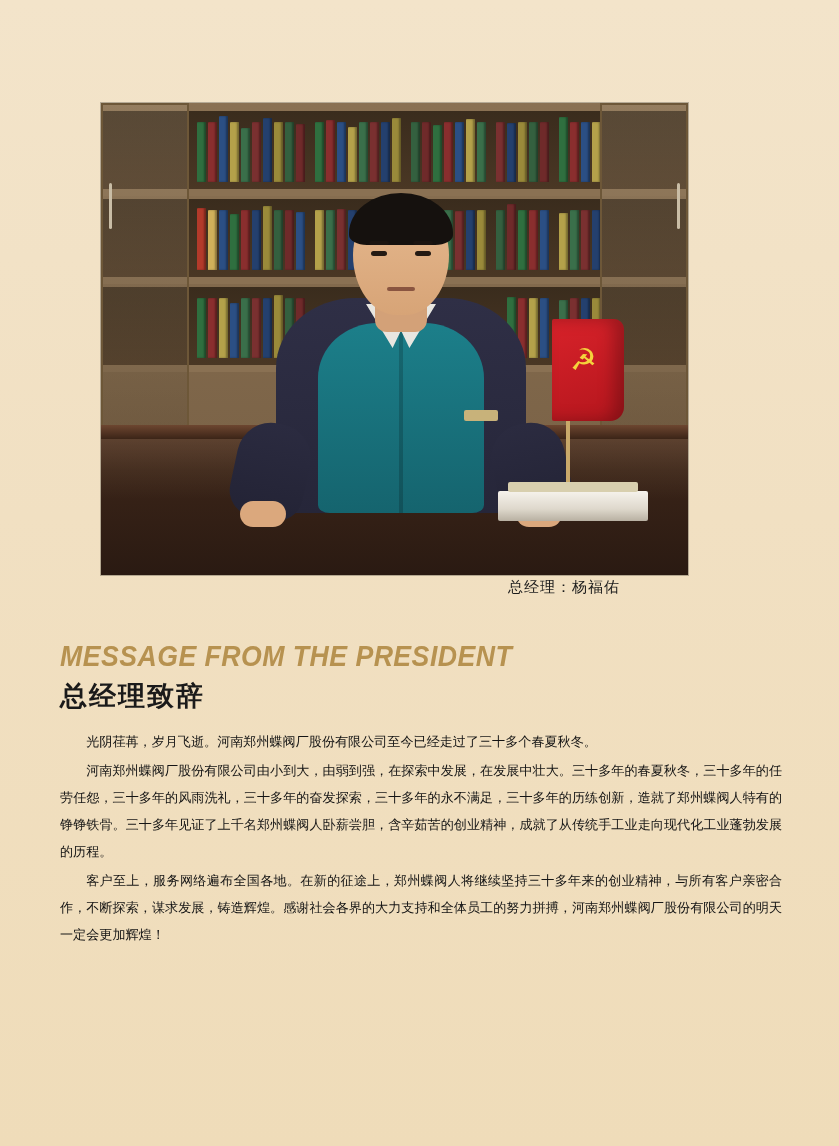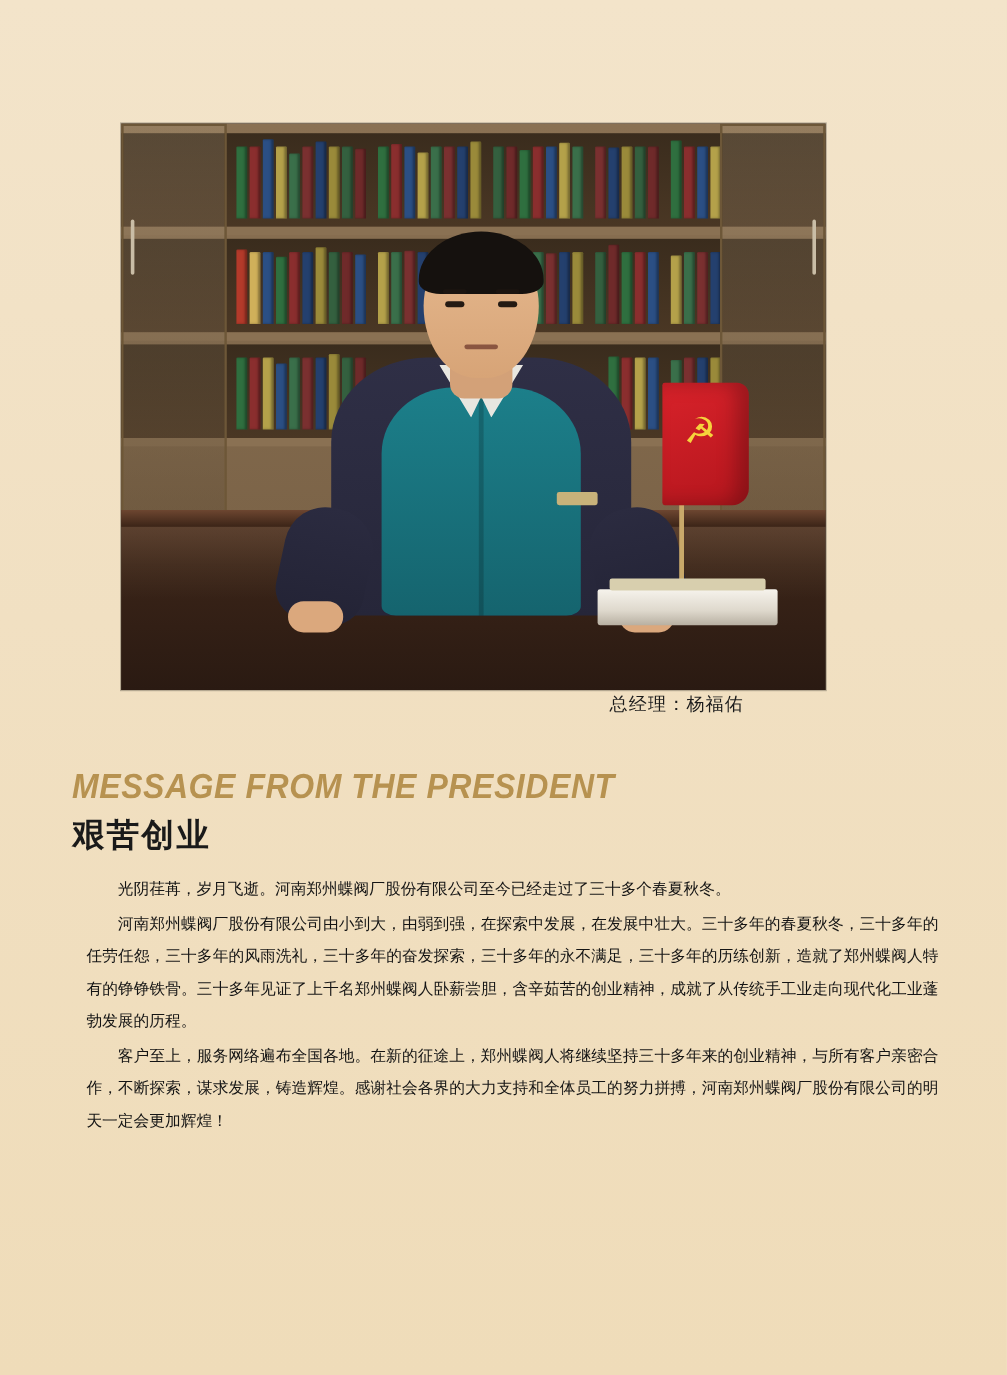--- a/index.html
+++ b/index.html
@@ -256,21 +256,21 @@
     left: 60px;
     top: 728px;
     width: 722px;
     font-family: "DejaVu Sans", sans-serif;
     font-size: 13.1px;
     line-height: 27px;
     color: #141414;
     text-align: justify;
   }
   .body-text p {
-    margin: 0 0 2px 12px;
+    margin: 0 0 2px 0;
     text-indent: 2em;
   }
 </style>
 </head>
 <body>
 
 <div class="page">
 
   <div class="photo-wrap">
     <div class="photo">
@@ -406,21 +406,21 @@
       </div>
       <div class="book-stack"></div>
     </div>
   </div>
 
   <div class="caption">
     <div class="cn">总经理：杨福佑</div>
   </div>
 
   <div class="title-en">MESSAGE FROM THE PRESIDENT</div>
-  <div class="title-cn">艰苦创业</div>
+  <div class="title-cn">总经理致辞</div>
 
   <div class="body-text">
     <p>光阴荏苒，岁月飞逝。河南郑州蝶阀厂股份有限公司至今已经走过了三十多个春夏秋冬。</p>
     <p>河南郑州蝶阀厂股份有限公司由小到大，由弱到强，在探索中发展，在发展中壮大。三十多年的春夏秋冬，三十多年的任劳任怨，三十多年的风雨洗礼，三十多年的奋发探索，三十多年的永不满足，三十多年的历练创新，造就了郑州蝶阀人特有的铮铮铁骨。三十多年见证了上千名郑州蝶阀人卧薪尝胆，含辛茹苦的创业精神，成就了从传统手工业走向现代化工业蓬勃发展的历程。</p>
     <p>客户至上，服务网络遍布全国各地。在新的征途上，郑州蝶阀人将继续坚持三十多年来的创业精神，与所有客户亲密合作，不断探索，谋求发展，铸造辉煌。感谢社会各界的大力支持和全体员工的努力拼搏，河南郑州蝶阀厂股份有限公司的明天一定会更加辉煌！</p>
   </div>
 
 </div>
 
 </body></html>

